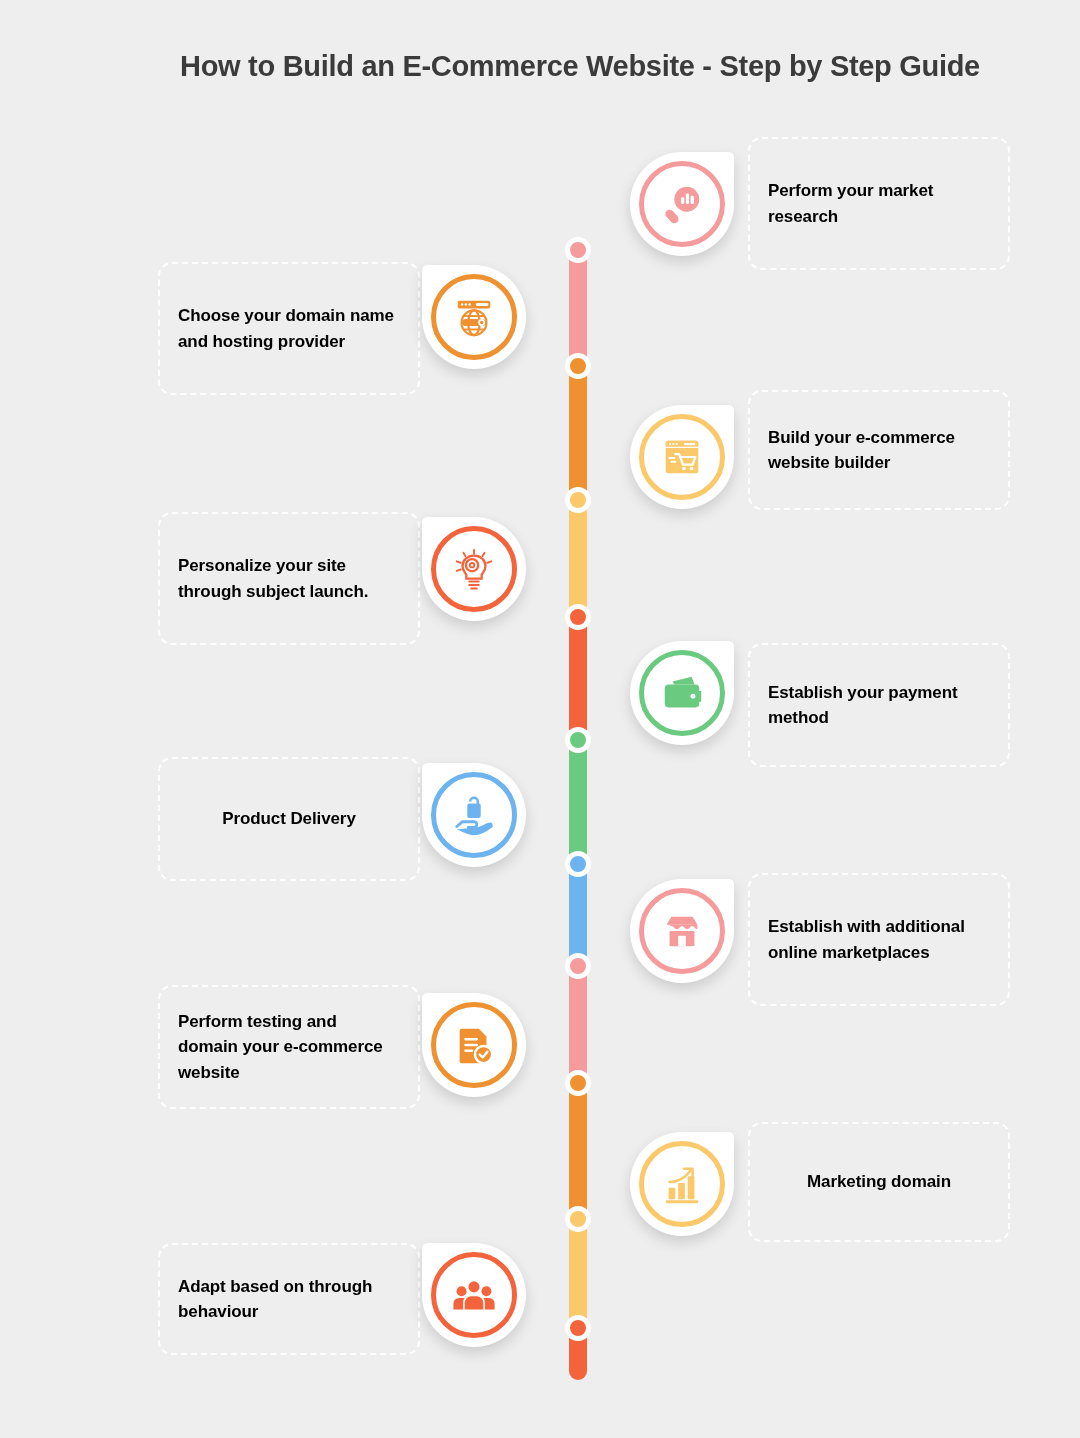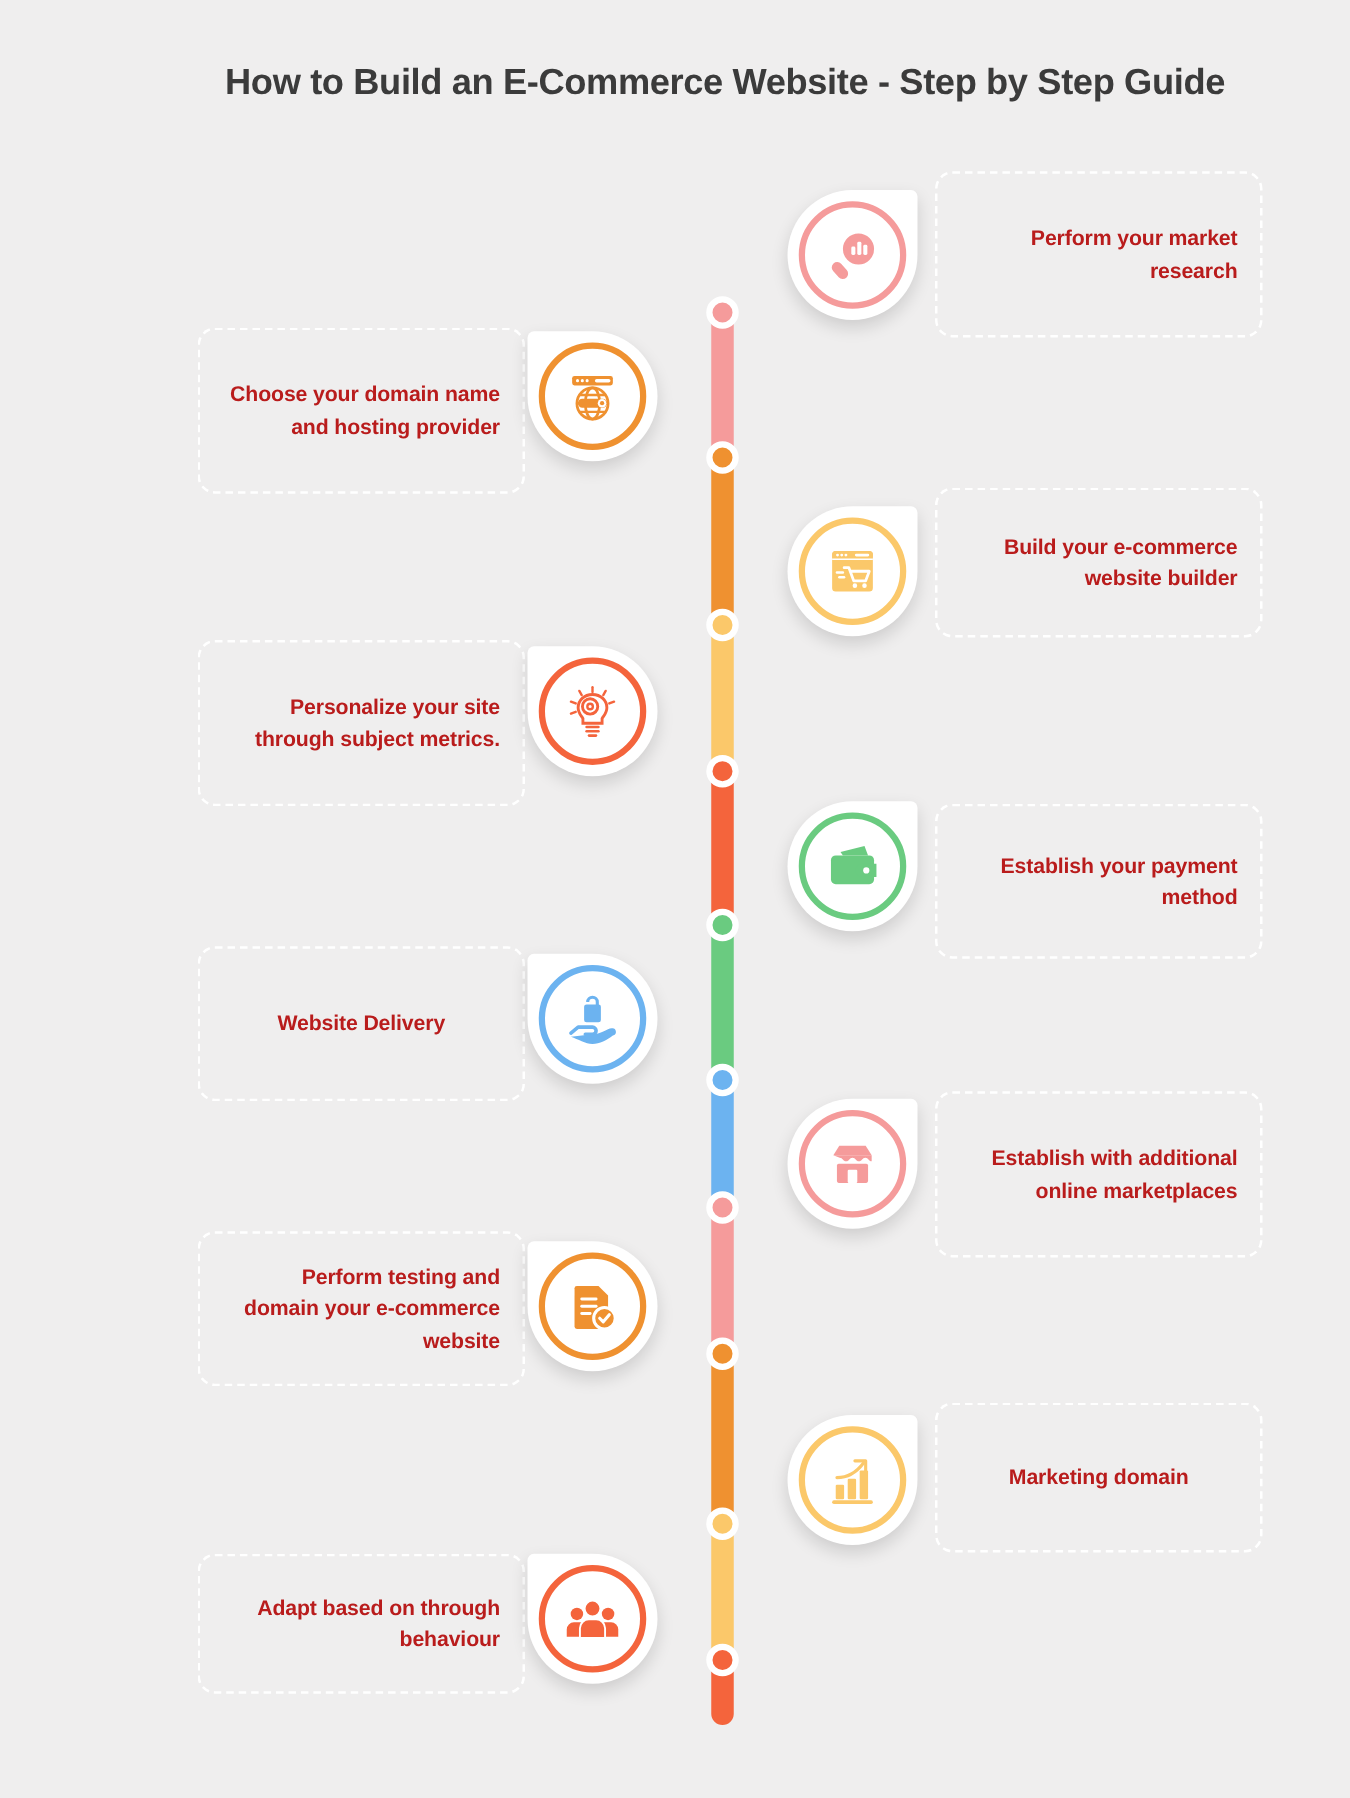--- a/index.html
+++ b/index.html
@@ -84,22 +84,22 @@
     border-radius: 14px;
     background: transparent;
     display: flex;
     align-items: center;
     justify-content: center;
     padding: 14px 18px;
   }
   .card-label {
     font-size: 17px;
     font-weight: bold;
-    color: #b91c1c;
-    text-align: right;
+    color: #000000;
+    text-align: left;
     line-height: 1.5;
     letter-spacing: -0.1px;
   }
 </style>
 </head>
 <body>
 
 <div id="infographic">
 
   <div class="title">How to Build an E-Commerce Website - Step by Step Guide</div>
@@ -196,21 +196,21 @@
           <line x1="35" y1="7" x2="33" y2="10.5"></line>
           <line x1="6" y1="16" x2="10" y2="17.5"></line>
           <line x1="42" y1="16" x2="38" y2="17.5"></line>
           <line x1="6" y1="26" x2="10" y2="24.5"></line>
         </g>
           </svg>
         </div>
       </div>
       <div class="spine-dot" style="top: 604px; left: 529px; background: rgb(244, 100, 60);"></div>
       <div class="card" style="top: 512px; height: 133px; left: 118px;">
-        <div class="card-label">Personalize your site through subject metrics.</div>
+        <div class="card-label">Personalize your site through subject launch.</div>
       </div>
       <div class="pin right" style="top: 641px; left: 590px;">
         <div class="pin-tail"></div>
         <div class="pin-ring" style="border-color: rgb(106, 203, 128);">
           <svg viewBox="0 0 48 48">
         <path d="M14 12 l20 -5 l3 8 h-21z" fill="#6acb80"></path>
         <rect x="6" y="15" width="36" height="24" rx="4" fill="#6acb80"></rect>
         <path d="M32 22 h12 v11 h-12 a5.5 5.5 0 0 1 0 -11z" fill="#6acb80"></path>
         <circle cx="35.5" cy="27.5" r="2.6" fill="#fff"></circle>
           </svg>
@@ -226,21 +226,21 @@
           <svg viewBox="0 0 48 48">
         <path d="M20 10 a4 4 0 0 1 8 0 v3" fill="none" stroke="#6cb3f0" stroke-width="2.6"></path>
         <rect x="17" y="12" width="14" height="15" rx="2" fill="#6cb3f0"></rect>
         <path d="M6 36 l6 -5 h12 a3 3 0 0 1 0 6 h-6" fill="none" stroke="#6cb3f0" stroke-width="3" stroke-linecap="round" stroke-linejoin="round"></path>
         <path d="M24 37 c8 0 12 -5 16 -5 a3 3 0 0 1 1 6 c-5 4 -11 7 -17 7 c-6 0 -12 -4 -18 -6" fill="#6cb3f0"></path>
           </svg>
         </div>
       </div>
       <div class="spine-dot" style="top: 851px; left: 529px; background: rgb(108, 179, 240);"></div>
       <div class="card" style="top: 757px; height: 124px; left: 118px;">
-        <div class="card-label">Website Delivery</div>
+        <div class="card-label">Product Delivery</div>
       </div>
       <div class="pin right" style="top: 879px; left: 590px;">
         <div class="pin-tail"></div>
         <div class="pin-ring" style="border-color: rgb(245, 155, 155);">
           <svg viewBox="0 0 48 48">
         <path d="M8 17 l5 -8 h22 l5 8z" fill="#f59b9b"></path>
         <path d="M8 17 h32 v5 c-2.6 0 -2.6 -3 -5.3 -3 s-2.7 3 -5.3 3 s-2.7 -3 -5.4 -3 s-2.6 3 -5.3 3 s-2.7 -3 -5.4 -3z" fill="#f59b9b"></path>
         <rect x="11" y="24" width="26" height="16" rx="1.5" fill="#f59b9b"></rect>
         <rect x="20" y="29" width="8" height="11" rx="1" fill="#fff"></rect>
           </svg>

